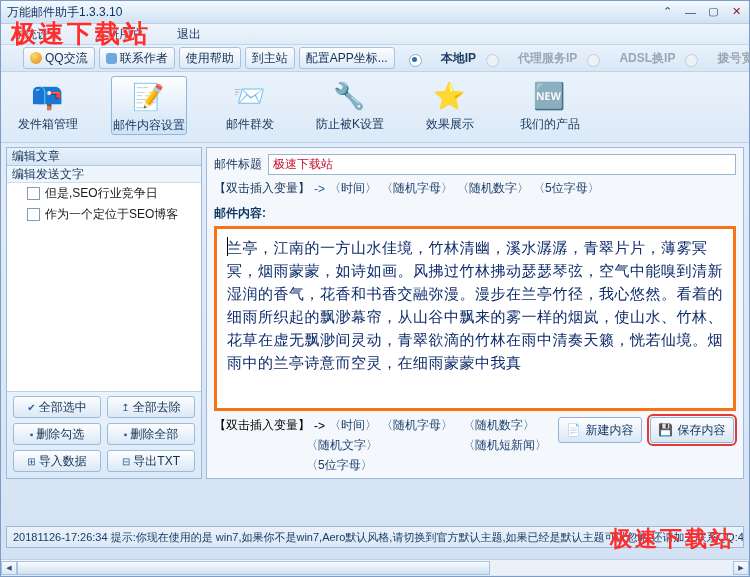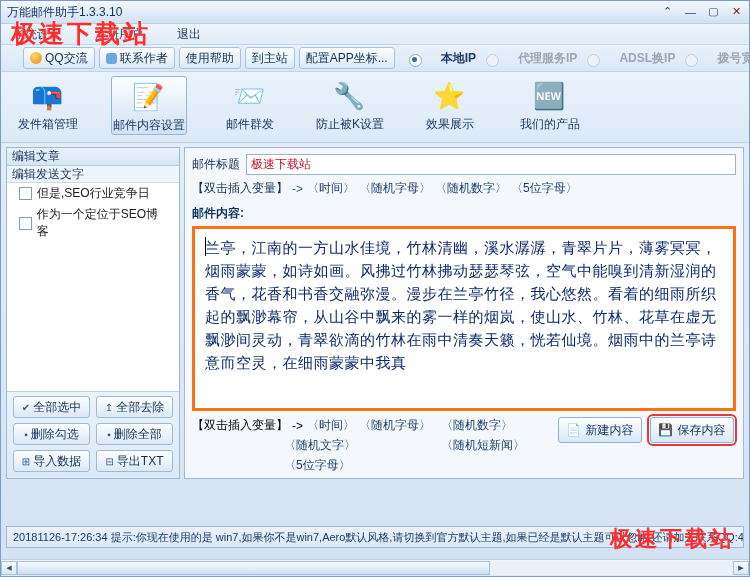--- a/index.html
+++ b/index.html
@@ -130,21 +130,21 @@
   .ibtn .cap { color: #17365d; font-size: 12px; white-space: nowrap; }
   
   .main {
     display: flex;
     height: 336px;
     padding: 4px 5px 0 5px;
     gap: 4px;
     box-sizing: border-box;
   }
   .leftpanel {
-    width: 174px;
+    width: 196px;
     display: flex; flex-direction: column;
     border: 1px solid #9dbada;
     background: #f2f7fc;
     box-sizing: border-box;
   }
   .panel-head {
     height: 17px;
     background: linear-gradient(180deg,#e9f2fb,#d6e5f5);
     border-bottom: 1px solid #b5cbe3;
     display: flex; align-items: center;
@@ -160,21 +160,21 @@
     background: #eef5fc;
   }
   .listbox {
     flex: 1;
     background: #fff;
     margin: 0;
     overflow: hidden;
   }
   .litem {
     display: flex; align-items: center; gap: 5px;
-    padding: 2px 12px;
+    padding: 2px 20px;
     color: #1a1a1a;
   }
   .cbox {
     width: 11px; height: 11px;
     border: 1px solid #7f9cb8; background: #fff;
     display: inline-block;
   }
   .leftbtns {
     border-top: 1px solid #bed0e3;
     padding: 4px 6px 6px 6px;

